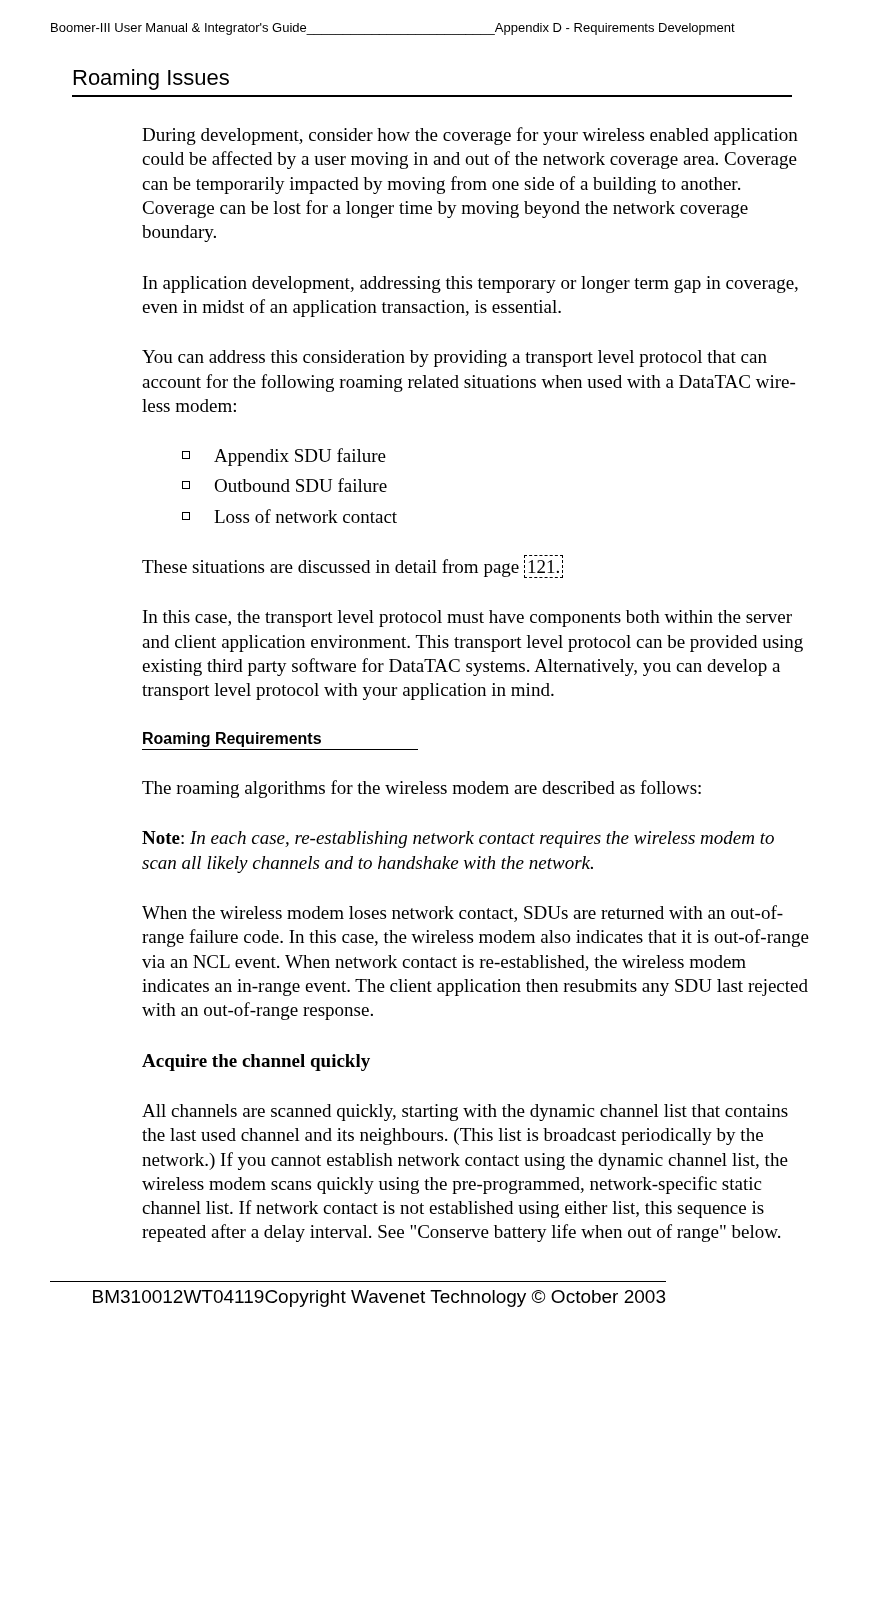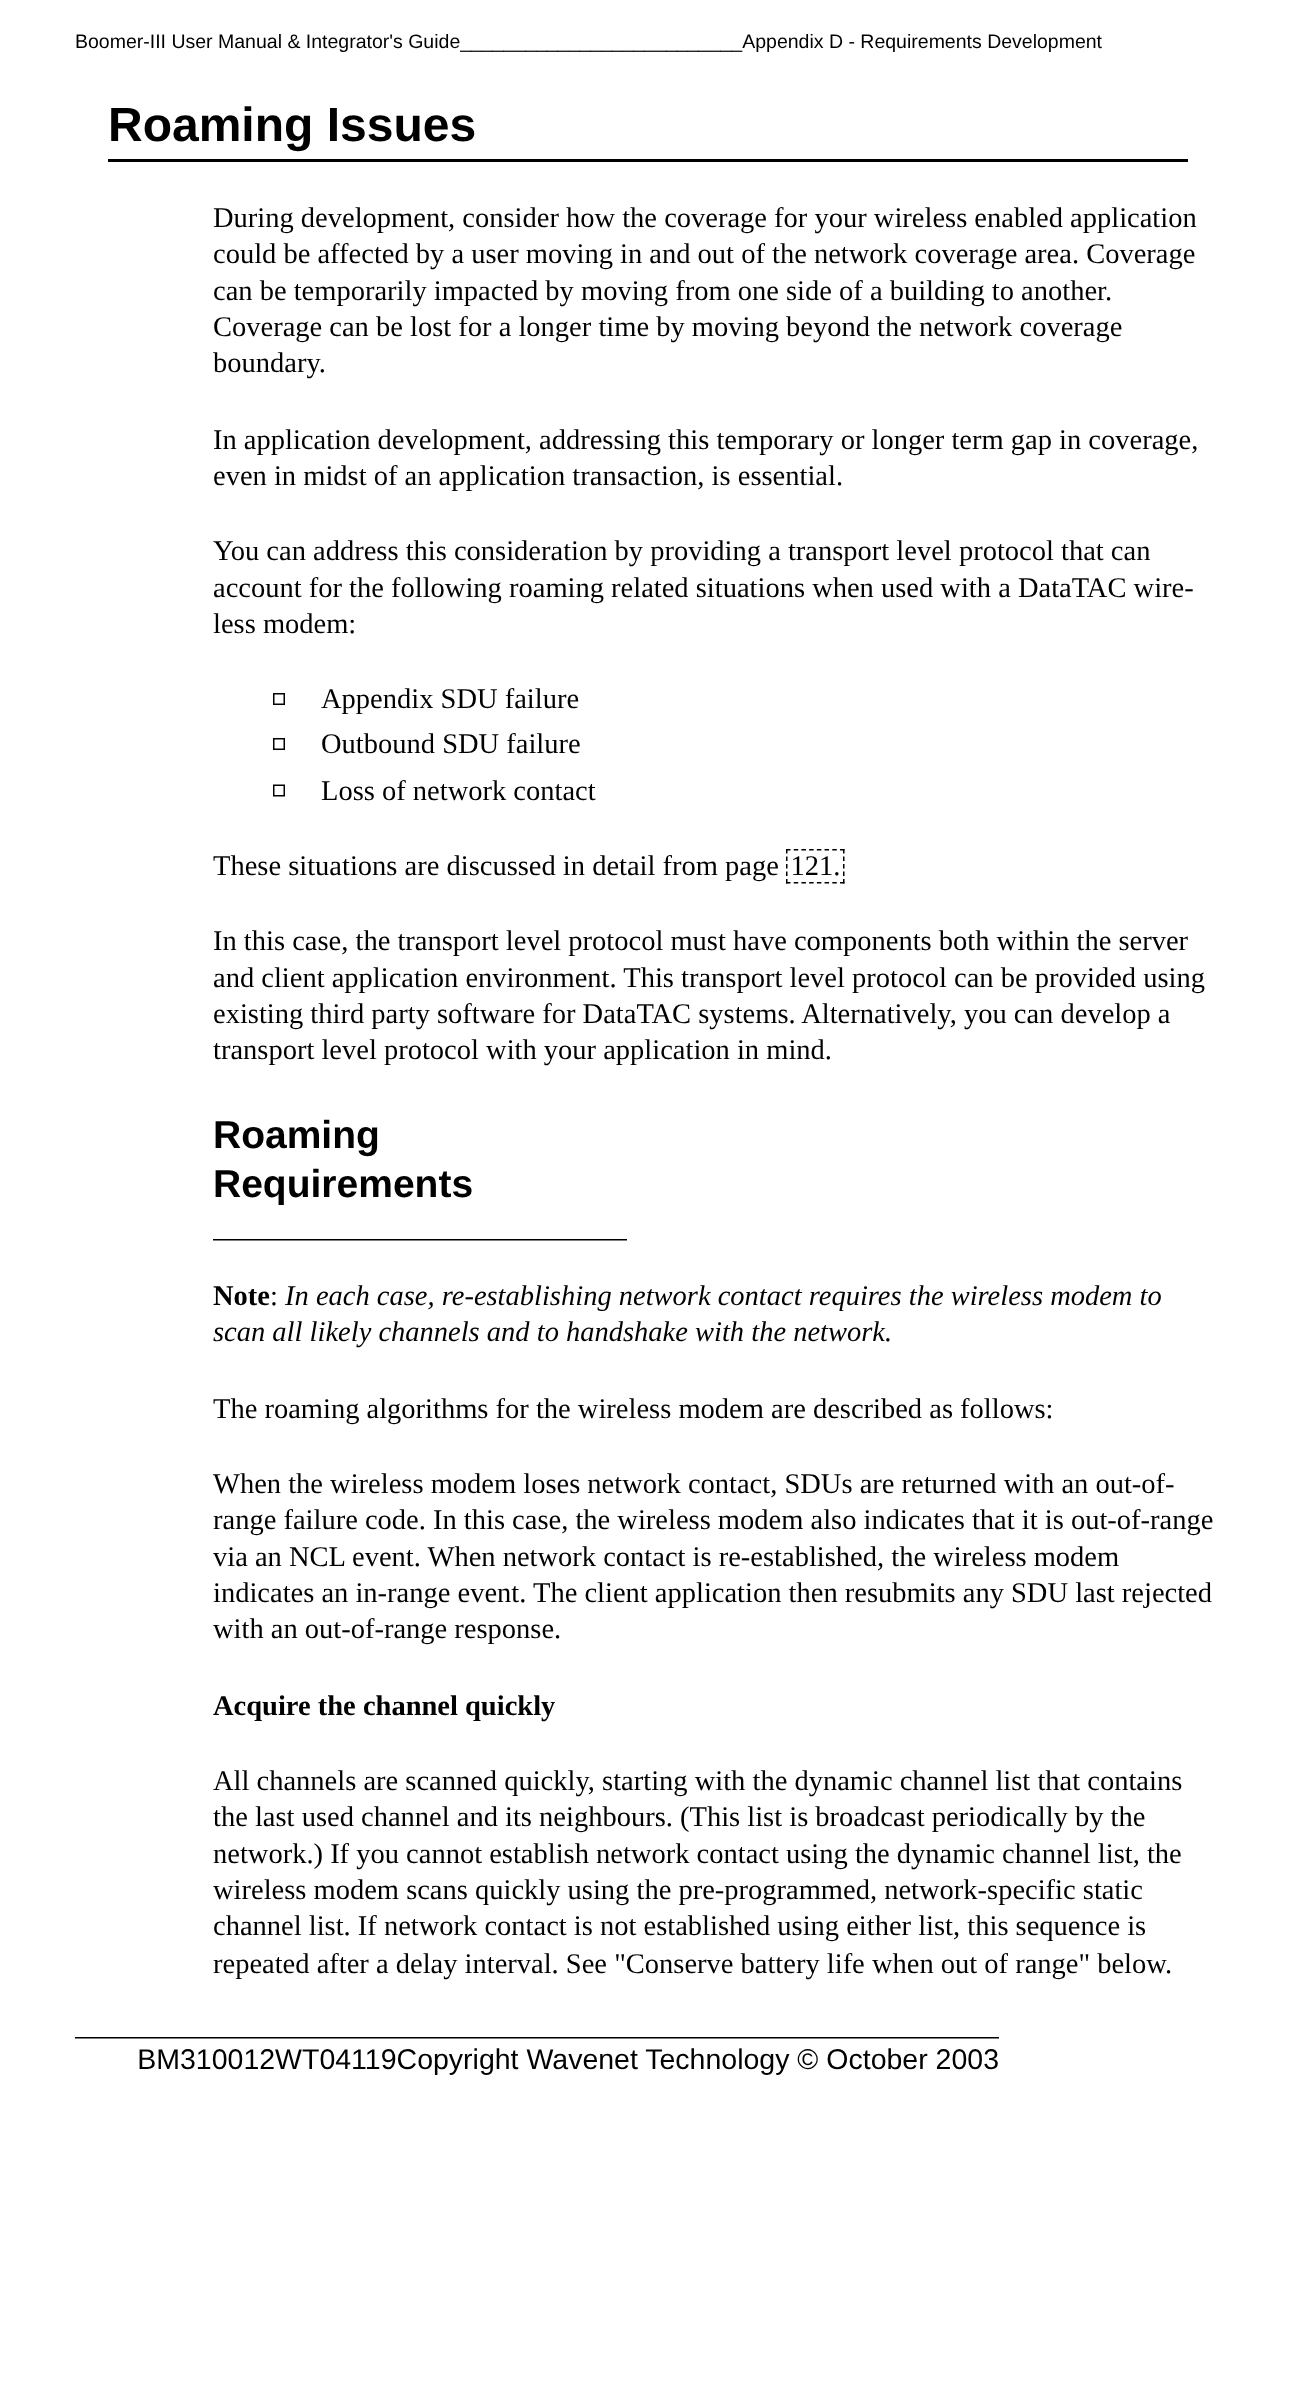--- a/index.html
+++ b/index.html
@@ -23,22 +23,22 @@
     justify-content: space-between;
     border-bottom: 0;
     margin-bottom: 30px;
   }
   .running-header .left,
   .running-header .right {
     white-space: nowrap;
   }
   h1.section {
     font-family: Arial, Helvetica, sans-serif;
-    font-weight: bold;
-    font-size: 32px;
+    font-weight: normal;
+    font-size: 22px;
     margin: 10px 0 8px 22px;
     padding-bottom: 4px;
     border-bottom: 2px solid #000;
     width: 720px;
   }
   .body {
     margin-left: 92px;
     width: 670px;
     font-size: 19px;
     line-height: 1.28;
@@ -66,24 +66,24 @@
     border: 1.5px solid #000;
     box-sizing: border-box;
   }
   .xref {
     border: 1px dashed #000;
     padding: 0 2px;
   }
   h2.subsection {
     font-family: Arial, Helvetica, sans-serif;
     font-weight: bold;
-    font-size: 26px;
+    font-size: 16px;
     margin: 18px 0 14px 0;
     border-bottom: 1px solid #000;
-    padding-bottom: 20px;
+    padding-bottom: 0;
     width: 276px;
   }
   .note-label { font-weight: bold; }
   .note-body { font-style: italic; }
   .runin { font-weight: bold; }
   .footer {
     font-family: Arial, Helvetica, sans-serif;
     font-size: 19px;
     display: flex;
     justify-content: flex-end;
@@ -116,25 +116,25 @@
     </ul>
 
     <p>
       <span>These situations are discussed in detail from page </span><span class="xref">121.</span>
     </p>
 
     <p>In this case, the transport level protocol must have components both within the server and client application environment. This transport level protocol can be provided using existing third party software for DataTAC systems. Alternatively, you can develop a transport level protocol with your application in mind.</p>
 
     <h2 class="subsection">Roaming Requirements</h2>
 
+    <p>The roaming algorithms for the wireless modem are described as follows:</p>
+
     <p>
       <span class="note-label">Note</span><span>: </span><span class="note-body">In each case, re-establishing network contact requires the wireless modem to scan all likely channels and to handshake with the network.</span>
     </p>
-
-    <p>The roaming algorithms for the wireless modem are described as follows:</p>
 
     <p>When the wireless modem loses network contact, SDUs are returned with an out-of-range failure code. In this case, the wireless modem also indicates that it is out-of-range via an NCL event. When network contact is re-established, the wireless modem indicates an in-range event. The client application then resubmits any SDU last rejected with an out-of-range response.</p>
 
     <p><span class="runin">Acquire the channel quickly</span></p>
     <p>All channels are scanned quickly, starting with the dynamic channel list that contains the last used channel and its neighbours. (This list is broadcast periodically by the network.) If you cannot establish network contact using the dynamic channel list, the wireless modem scans quickly using the pre-programmed, network-specific static channel list. If network contact is not established using either list, this sequence is repeated after a delay interval. See "Conserve battery life when out of range" below.</p>
   </div>
 
   <div class="footer">
     <span>BM310012WT04</span>
     <span>119</span>

